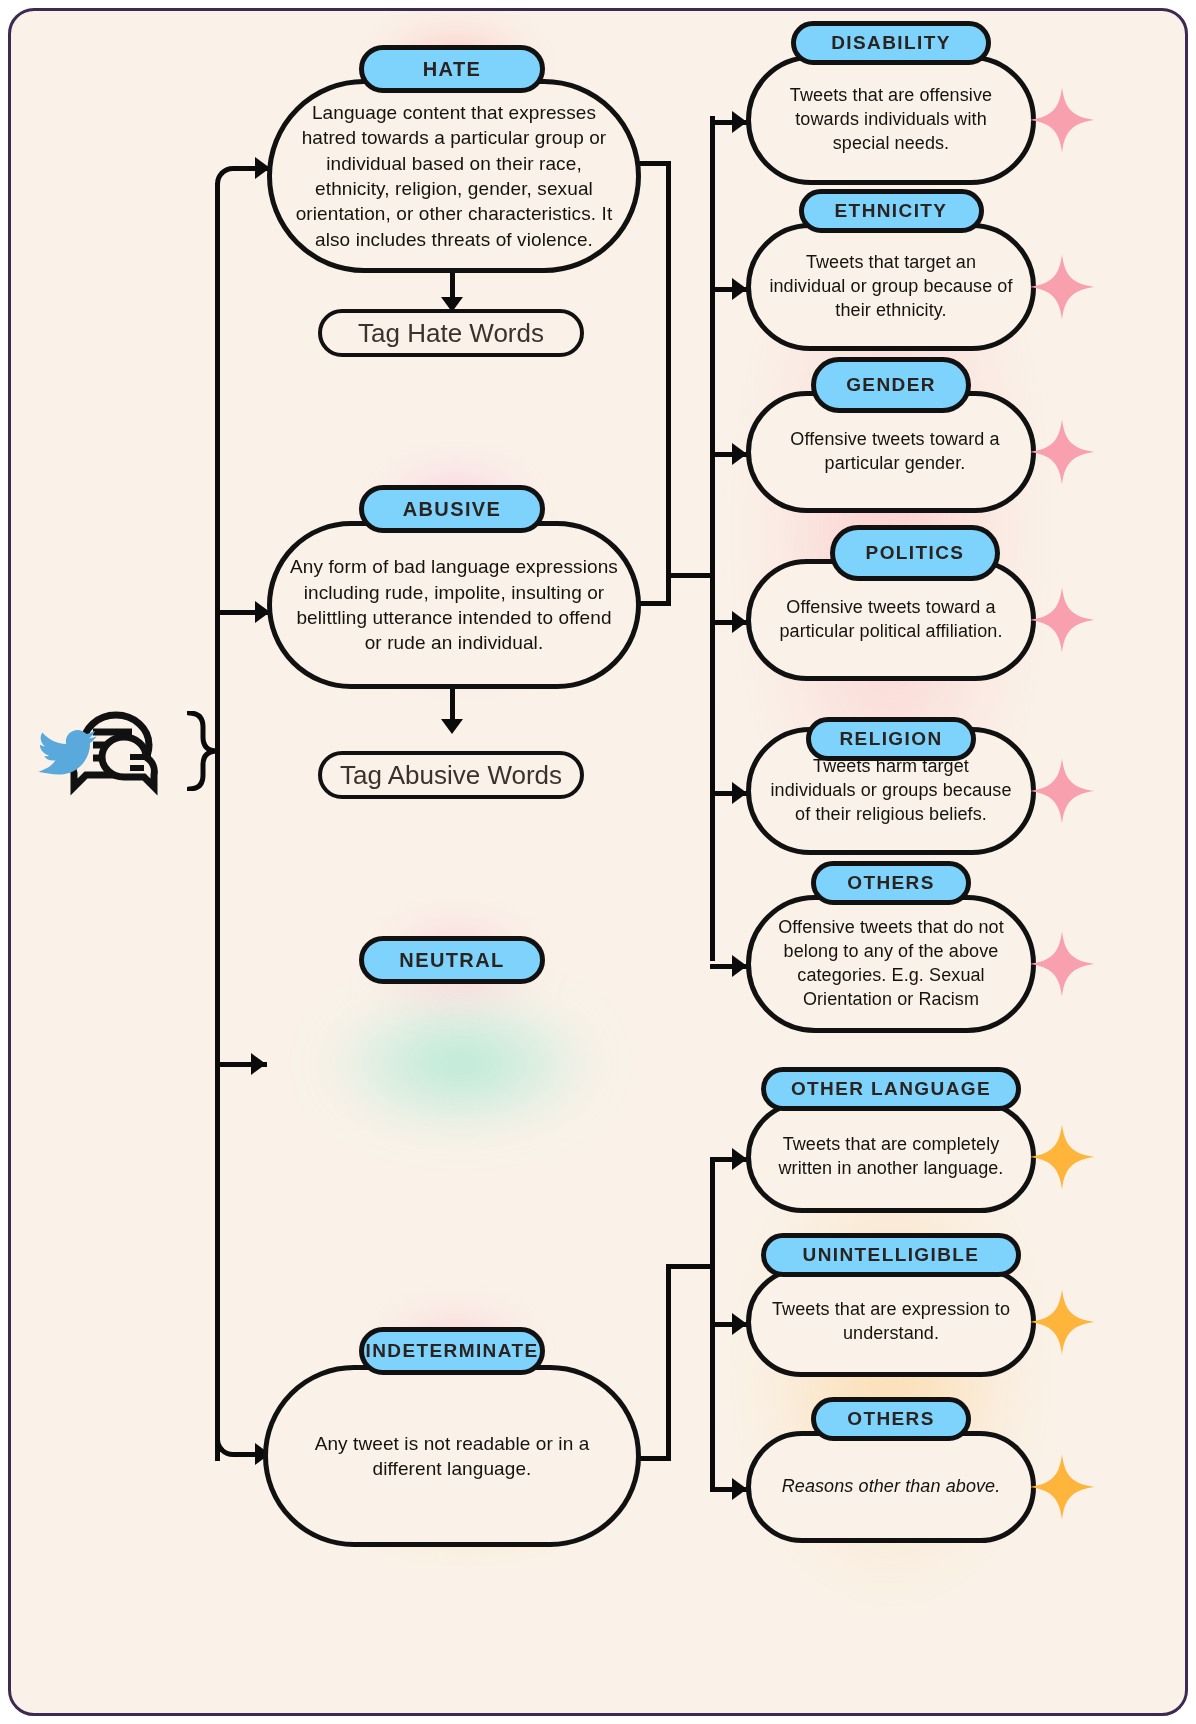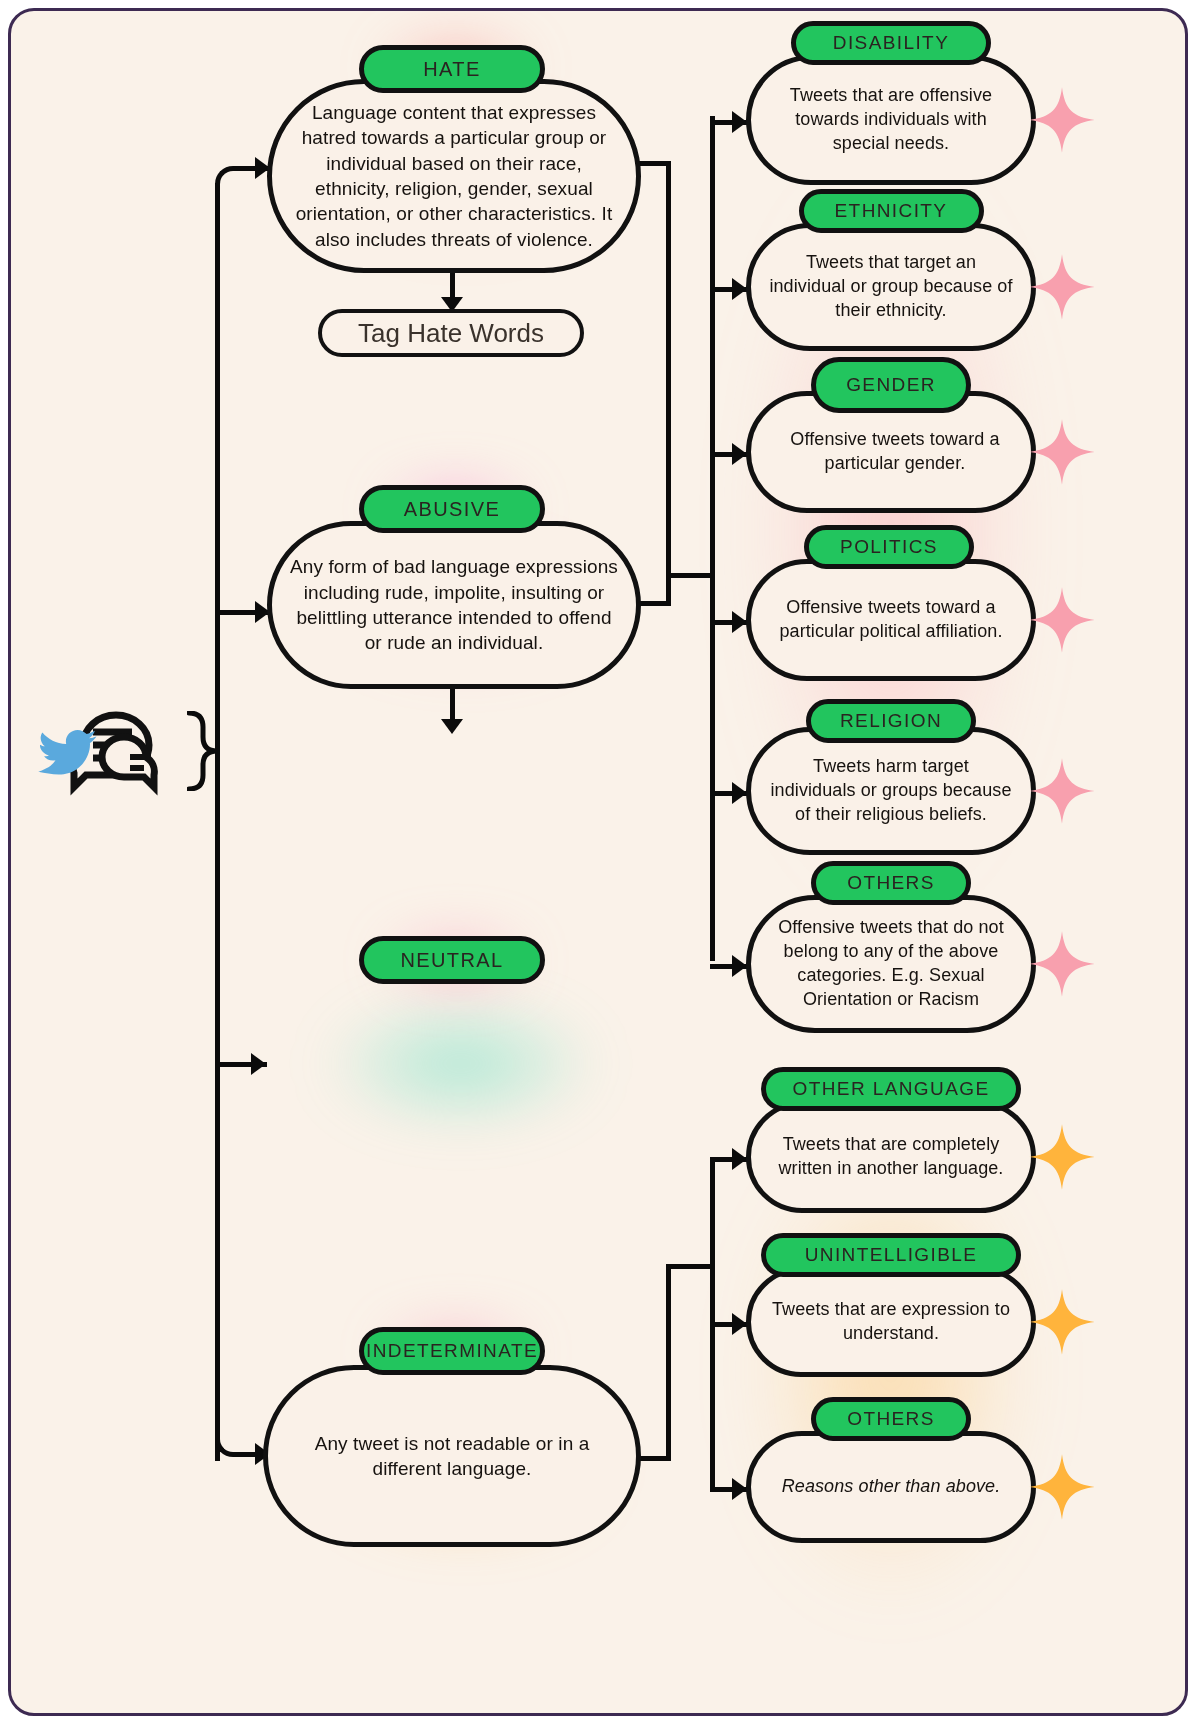--- a/index.html
+++ b/index.html
@@ -34,25 +34,25 @@
   }
   .card .body {
     padding: 0 18px;
     font-size: 19px;
     line-height: 1.33;
     letter-spacing: .1px;
   }
   
   .pill {
     position: absolute;
-    background: #22c55e;
+    background: #7dd3fc;
     border: 5px solid #111111;
     border-radius: 999px;
     display: flex; align-items: center; justify-content: center;
-    font-weight: 400;
+    font-weight: 700;
     letter-spacing: 1.4px;
     color: #2a2320;
     z-index: 9;
   }
   .pill.small { font-size: 20px; }
   .pill.tiny  { font-size: 19px; }
 
   
   .flatbox {
     position: absolute;
@@ -180,20 +180,23 @@
     </div>
 
     <div class="card" style="left:256px;top:510px;width:374px;height:168px;">
       <div class="body">Any form of bad language expressions including rude, impolite, insulting or belittling utterance intended to offend or rude an individual.</div>
     </div>
     <div class="pill small" style="left:348px;top:474px;width:186px;height:48px;">
       <span>ABUSIVE</span>
     </div>
     <div class="ln lnv" style="left:439px;top:674px;height:44px;"></div>
     <div class="arrow down" style="left:430px;top:708px;"></div>
+    <div class="flatbox" style="left:307px;top:740px;width:266px;height:48px;">
+      <span>Tag Abusive Words</span>
+    </div>
 
     <div class="pill small" style="left:348px;top:925px;width:186px;height:48px;">
       <span>NEUTRAL</span>
     </div>
 
     <div class="card" style="left:252px;top:1354px;width:378px;height:182px;">
       <div class="body">Any tweet is not readable or in a different language.</div>
     </div>
     <div class="pill tiny" style="left:348px;top:1316px;width:186px;height:48px;">
       <span>INDETERMINATE</span>
@@ -244,32 +247,32 @@
         <span>GENDER</span>
       </div>
       <div class="ln lnh" style="left: 699px; top: 441px; width: 42px;"></div>
       <div class="arrow" style="left: 721px; top: 432px;"></div>
       <div class="spark" style="left: 1017px; top: 407px; width: 68px; height: 68px;"><svg width="68" height="68" viewBox="0 0 100 100">
           <path d="M50 2 C54 34 66 46 98 50 C66 54 54 66 50 98 C46 66 34 54 2 50 C34 46 46 34 50 2 Z" fill="#f8a0ae"></path>
         </svg></div>
       <div class="card" style="left: 735px; top: 548px; width: 290px; height: 122px;">
         <div class="body" style="font-size: 18px;">Offensive tweets toward a particular political affiliation.</div>
       </div>
-      <div class="pill tiny" style="left: 793px; top: 514px; width: 170px; height: 44px;">
+      <div class="pill tiny" style="left: 819px; top: 514px; width: 170px; height: 56px;">
         <span>POLITICS</span>
       </div>
       <div class="ln lnh" style="left: 699px; top: 609px; width: 42px;"></div>
       <div class="arrow" style="left: 721px; top: 600px;"></div>
       <div class="spark" style="left: 1017px; top: 575px; width: 68px; height: 68px;"><svg width="68" height="68" viewBox="0 0 100 100">
           <path d="M50 2 C54 34 66 46 98 50 C66 54 54 66 50 98 C46 66 34 54 2 50 C34 46 46 34 50 2 Z" fill="#f8a0ae"></path>
         </svg></div>
       <div class="card" style="left: 735px; top: 716px; width: 290px; height: 128px;">
         <div class="body" style="font-size: 18px;">Tweets harm target individuals or groups because of their religious beliefs.</div>
       </div>
-      <div class="pill tiny" style="left: 795px; top: 688px; width: 170px; height: 44px;">
+      <div class="pill tiny" style="left: 795px; top: 706px; width: 170px; height: 44px;">
         <span>RELIGION</span>
       </div>
       <div class="ln lnh" style="left: 699px; top: 780px; width: 42px;"></div>
       <div class="arrow" style="left: 721px; top: 771px;"></div>
       <div class="spark" style="left: 1017px; top: 746px; width: 68px; height: 68px;"><svg width="68" height="68" viewBox="0 0 100 100">
           <path d="M50 2 C54 34 66 46 98 50 C66 54 54 66 50 98 C46 66 34 54 2 50 C34 46 46 34 50 2 Z" fill="#f8a0ae"></path>
         </svg></div>
       <div class="card" style="left: 735px; top: 884px; width: 290px; height: 138px;">
         <div class="body" style="font-size: 18px;">Offensive tweets that do not belong to any of the above categories. E.g. Sexual Orientation or Racism</div>
       </div>

